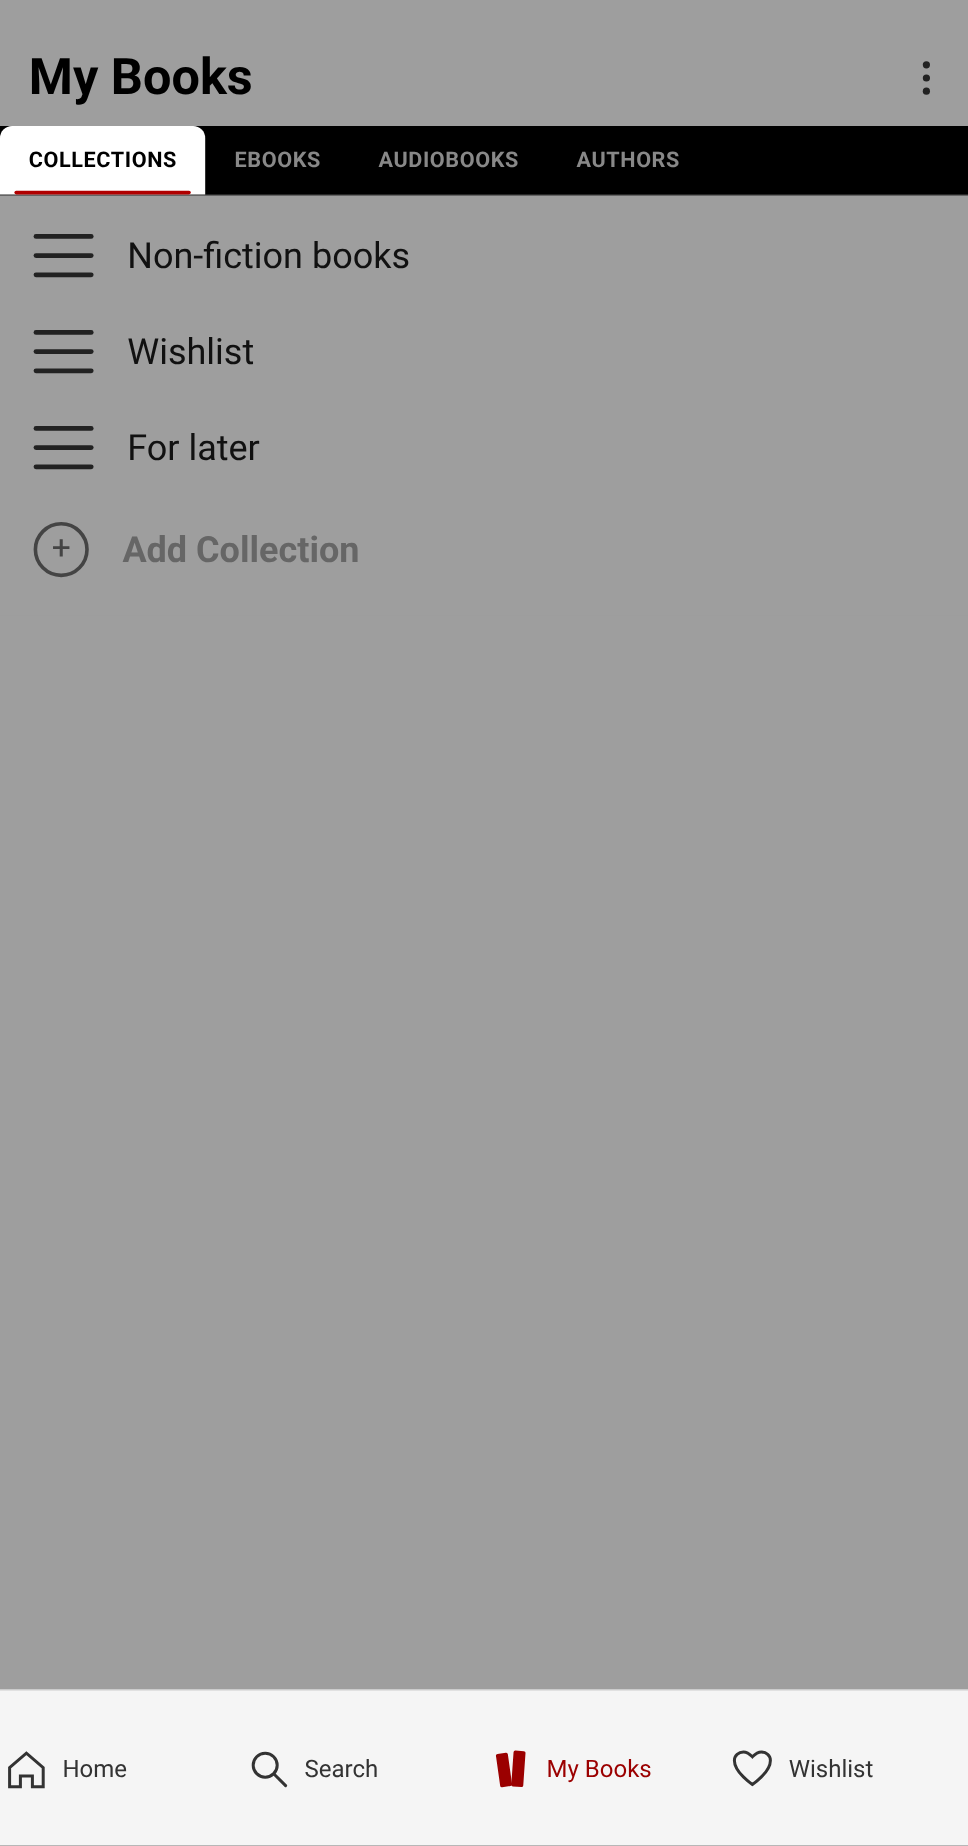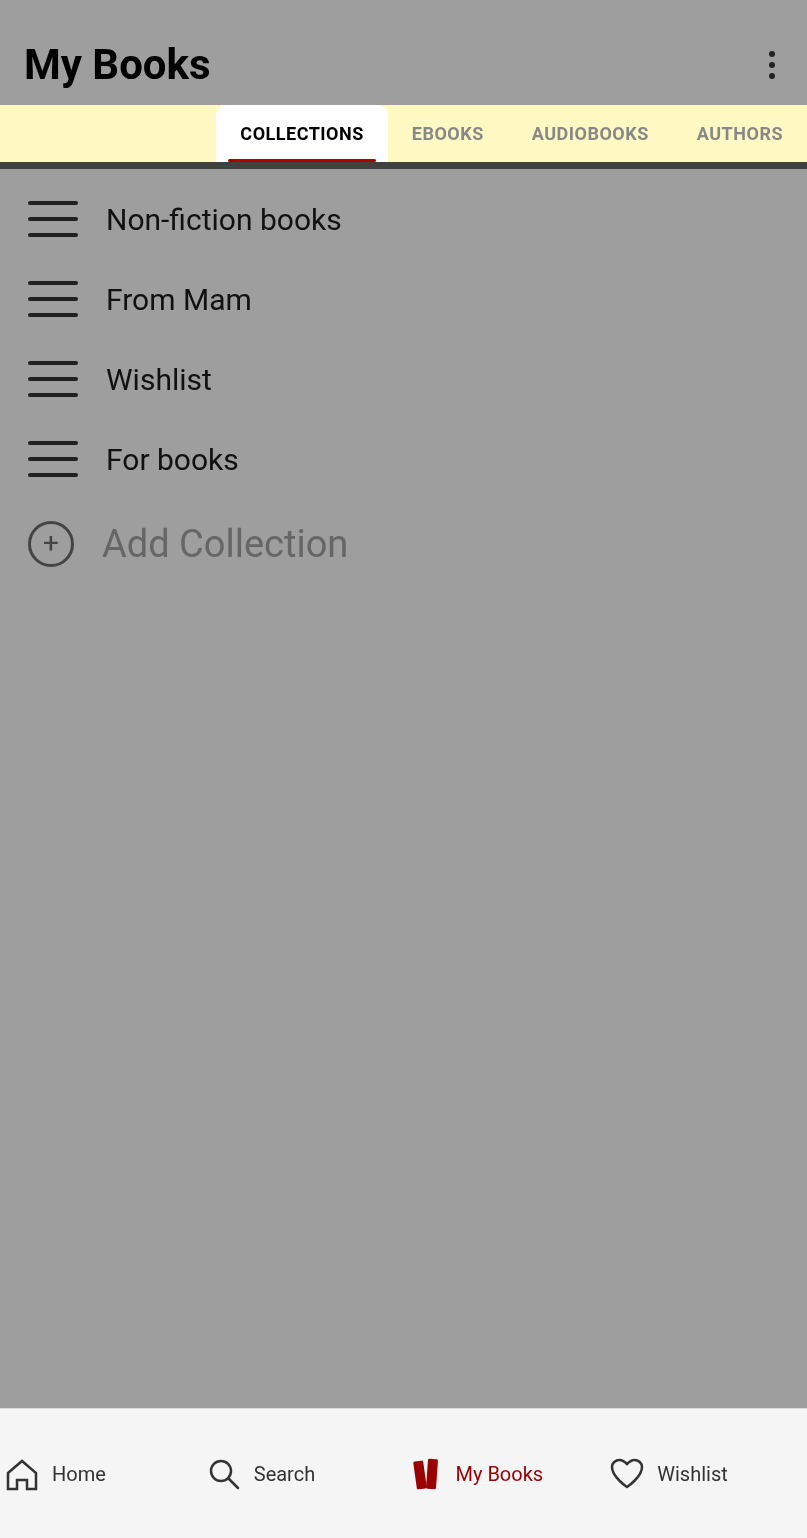--- a/index.html
+++ b/index.html
@@ -43,24 +43,23 @@
       display: block;
       width: 6px;
       height: 6px;
       background-color: #222;
       border-radius: 50%;
     }
 
     .tabs-bar {
       display: flex;
       align-items: stretch;
-      background-color: #fef9c3;
-      border-bottom: 7px solid #404040;
+      background-color: #000000;
+      border-bottom: 1px solid #404040;
       padding: 0 0 0 0;
-      justify-content: flex-end;
     }
 
     .tab-item {
       padding: 18px 24px;
       font-size: 18px;
       font-weight: 700;
       color: #888;
       cursor: pointer;
       position: relative;
       white-space: nowrap;
@@ -141,23 +140,23 @@
 
     .add-icon::before {
       content: '+';
       font-size: 28px;
       color: #444;
       line-height: 1;
       margin-top: -2px;
     }
 
     .add-collection-label {
-      font-size: 38px;
+      font-size: 30px;
       color: #666;
-      font-weight: 400;
+      font-weight: 700;
     }
 
     .bottom-nav {
       position: absolute;
       bottom: 0;
       left: 0;
       right: 0;
       height: 130px;
       background-color: #f5f5f5;
       display: flex;
@@ -239,45 +238,37 @@
 
   <div class="list-item">
     <div class="list-item-icon">
       <span></span>
       <span></span>
       <span></span>
     </div>
     <span class="list-item-label">Non-fiction books</span>
   </div>
 
+
   <div class="list-item">
     <div class="list-item-icon">
       <span></span>
       <span></span>
       <span></span>
     </div>
-    <span class="list-item-label">From Mam</span>
+    <span class="list-item-label">Wishlist</span>
   </div>
 
   <div class="list-item">
     <div class="list-item-icon">
       <span></span>
       <span></span>
       <span></span>
     </div>
-    <span class="list-item-label">Wishlist</span>
-  </div>
-
-  <div class="list-item">
-    <div class="list-item-icon">
-      <span></span>
-      <span></span>
-      <span></span>
-    </div>
-    <span class="list-item-label">For books</span>
+    <span class="list-item-label">For later</span>
   </div>
 
   <div class="add-collection-item">
     <div class="add-icon"></div>
     <span class="add-collection-label">Add Collection</span>
   </div>
 
 </div>
 
 <div class="bottom-nav">

